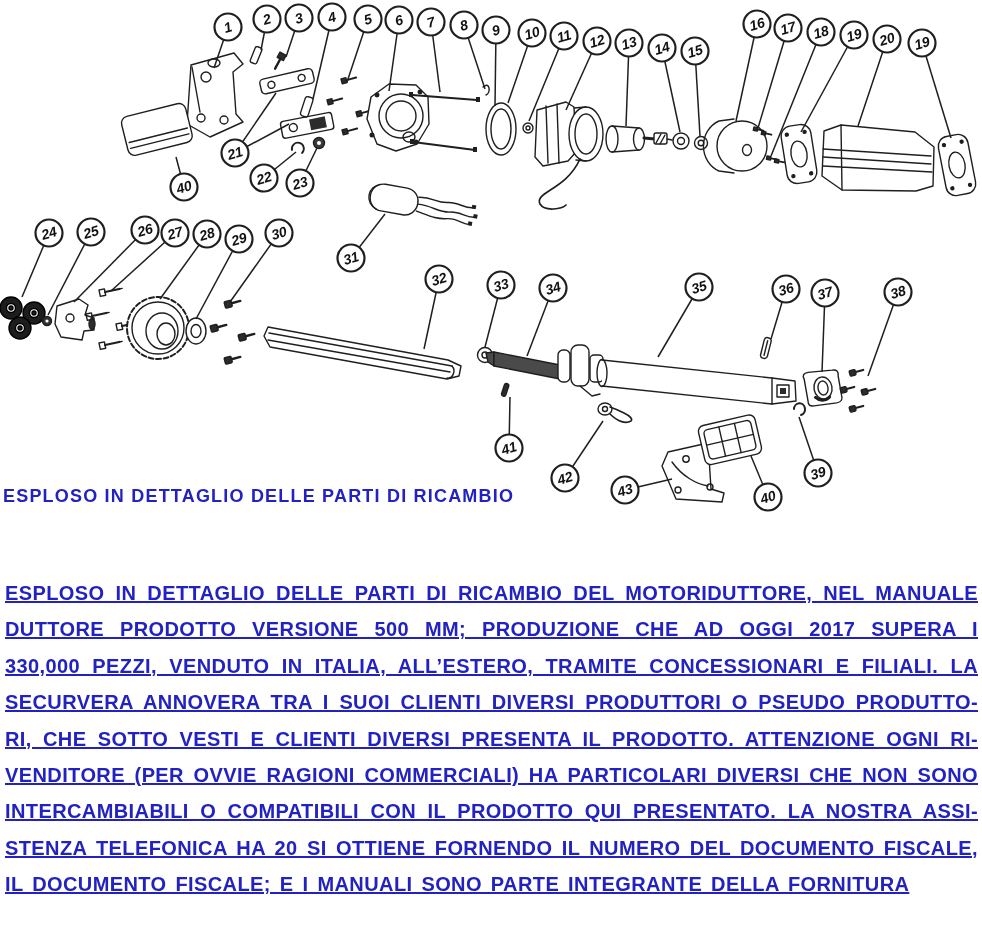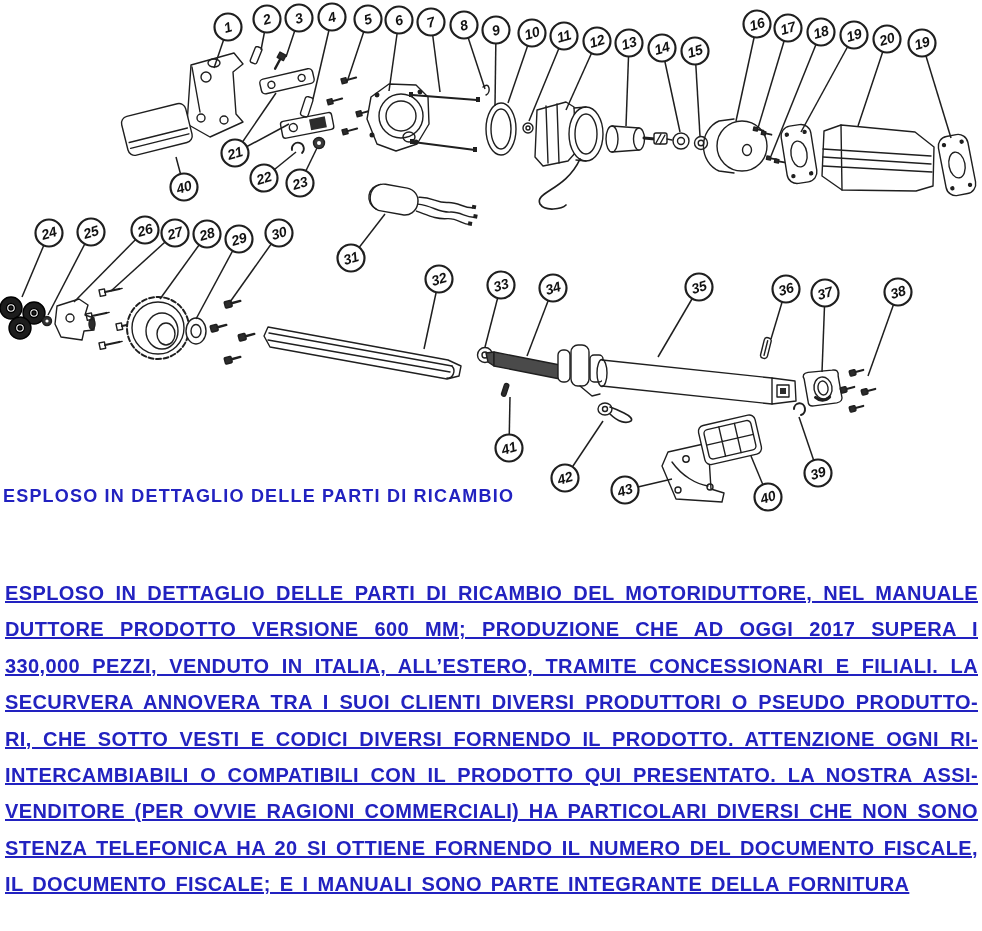--- a/index.html
+++ b/index.html
@@ -504,22 +504,22 @@
         <line x1="818" y1="473" x2="799" y2="417" stroke="#1f1f1f" stroke-width="1.5"></line>
         <circle cx="818" cy="473" r="13.5" fill="#fff" stroke="#1f1f1f" stroke-width="2.2"></circle>
         <text x="818" y="478" text-anchor="middle" class="cnum" transform="rotate(-16 818 473)">39</text>
       </g>
   </svg>
 
   <div class="caption">ESPLOSO IN DETTAGLIO DELLE PARTI DI RICAMBIO</div>
 
   <div class="bodytext" id="bodytext">
       <div class="tline">ESPLOSO IN DETTAGLIO DELLE PARTI DI RICAMBIO DEL MOTORIDUTTORE, NEL MANUALE</div>
-      <div class="tline">DUTTORE PRODOTTO VERSIONE 600 MM; PRODUZIONE CHE AD OGGI 2017 SUPERA I</div>
+      <div class="tline">DUTTORE PRODOTTO VERSIONE 500 MM; PRODUZIONE CHE AD OGGI 2017 SUPERA I</div>
       <div class="tline">330,000 PEZZI, VENDUTO IN ITALIA, ALL’ESTERO, TRAMITE CONCESSIONARI E FILIALI. LA</div>
       <div class="tline">SECURVERA ANNOVERA TRA I SUOI CLIENTI DIVERSI PRODUTTORI O PSEUDO PRODUTTO-</div>
-      <div class="tline">RI, CHE SOTTO VESTI E CODICI DIVERSI FORNENDO IL PRODOTTO. ATTENZIONE OGNI RI-</div>
+      <div class="tline">RI, CHE SOTTO VESTI E CLIENTI DIVERSI PRESENTA IL PRODOTTO. ATTENZIONE OGNI RI-</div>
+      <div class="tline">VENDITORE (PER OVVIE RAGIONI COMMERCIALI) HA PARTICOLARI DIVERSI CHE NON SONO</div>
       <div class="tline">INTERCAMBIABILI O COMPATIBILI CON IL PRODOTTO QUI PRESENTATO. LA NOSTRA ASSI-</div>
-      <div class="tline">VENDITORE (PER OVVIE RAGIONI COMMERCIALI) HA PARTICOLARI DIVERSI CHE NON SONO</div>
       <div class="tline">STENZA TELEFONICA HA 20 SI OTTIENE FORNENDO IL NUMERO DEL DOCUMENTO FISCALE,</div>
       <div class="tline last">IL DOCUMENTO FISCALE; E I MANUALI SONO PARTE INTEGRANTE DELLA FORNITURA</div>
     </div>
 </div>
 
 </body></html>

